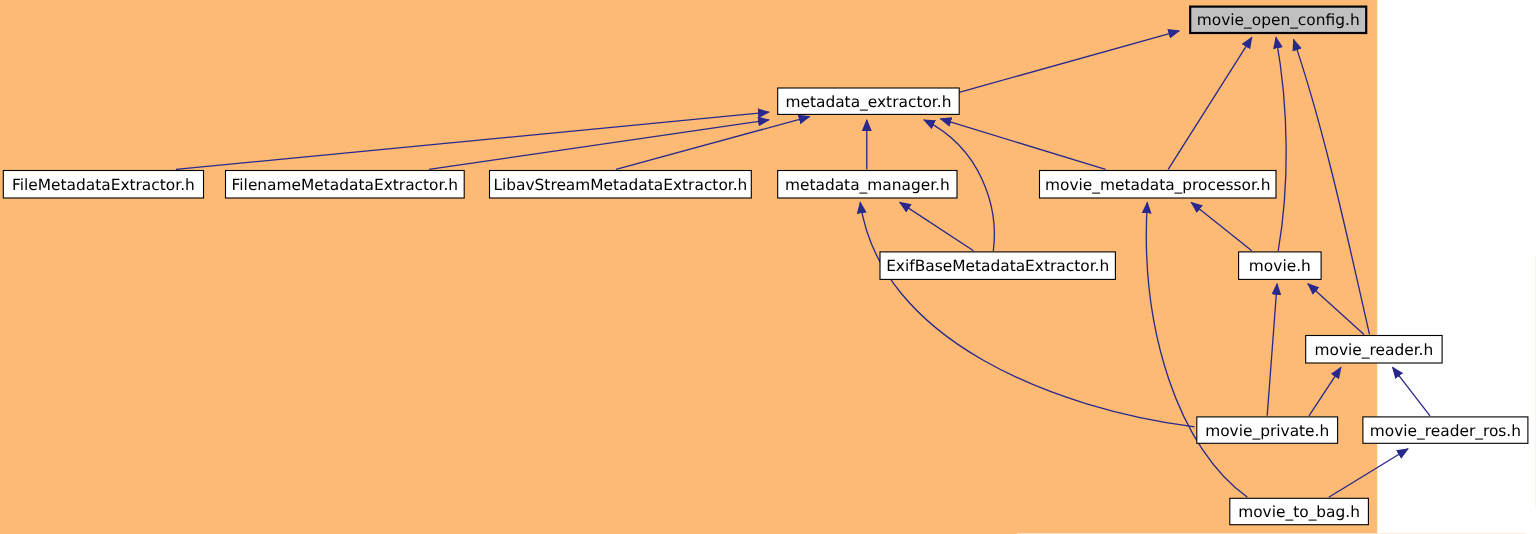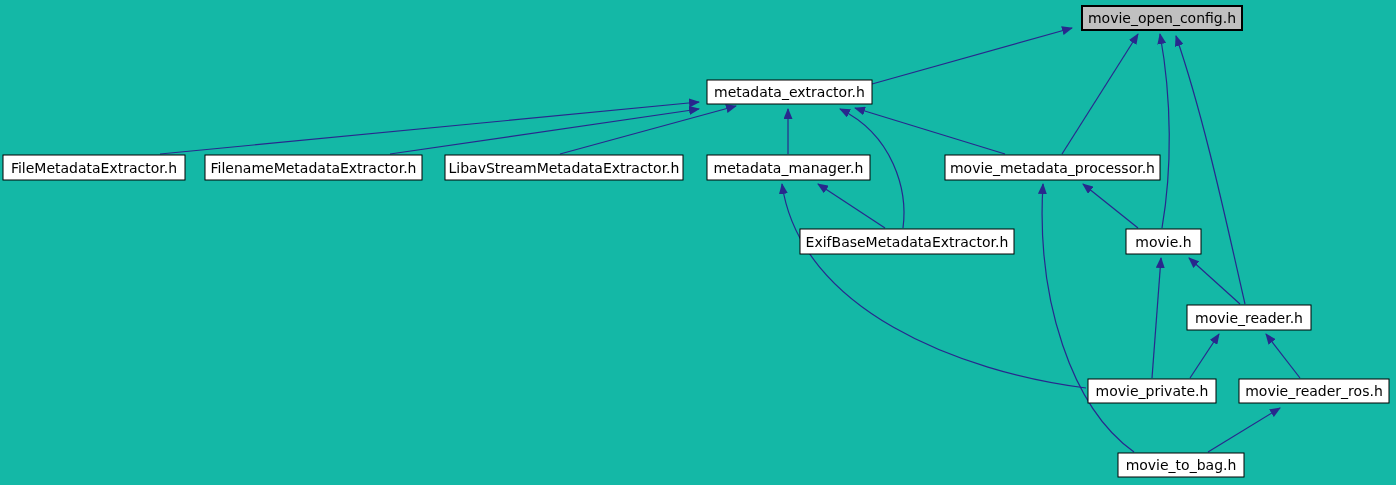--- a/index.html
+++ b/index.html
@@ -2,23 +2,23 @@
 <html><head>
 <meta charset="utf-8">
 <style>
   html, body {
     margin: 0;
     padding: 0;
     background: #ffffff;
   }
   #canvas-wrap {
     position: relative;
-    width: 1396px;
+    width: 1252px;
     height: 485px;
-    background: #14b8a6;
+    background: #fdba74;
     font-family: "DejaVu Sans", "Liberation Sans", sans-serif;
   }
   svg { display: block; }
   .edge {
     fill: none;
     stroke-width: 1.2px;
   }
   .node-rect {
     stroke-width: 1px;
   }

